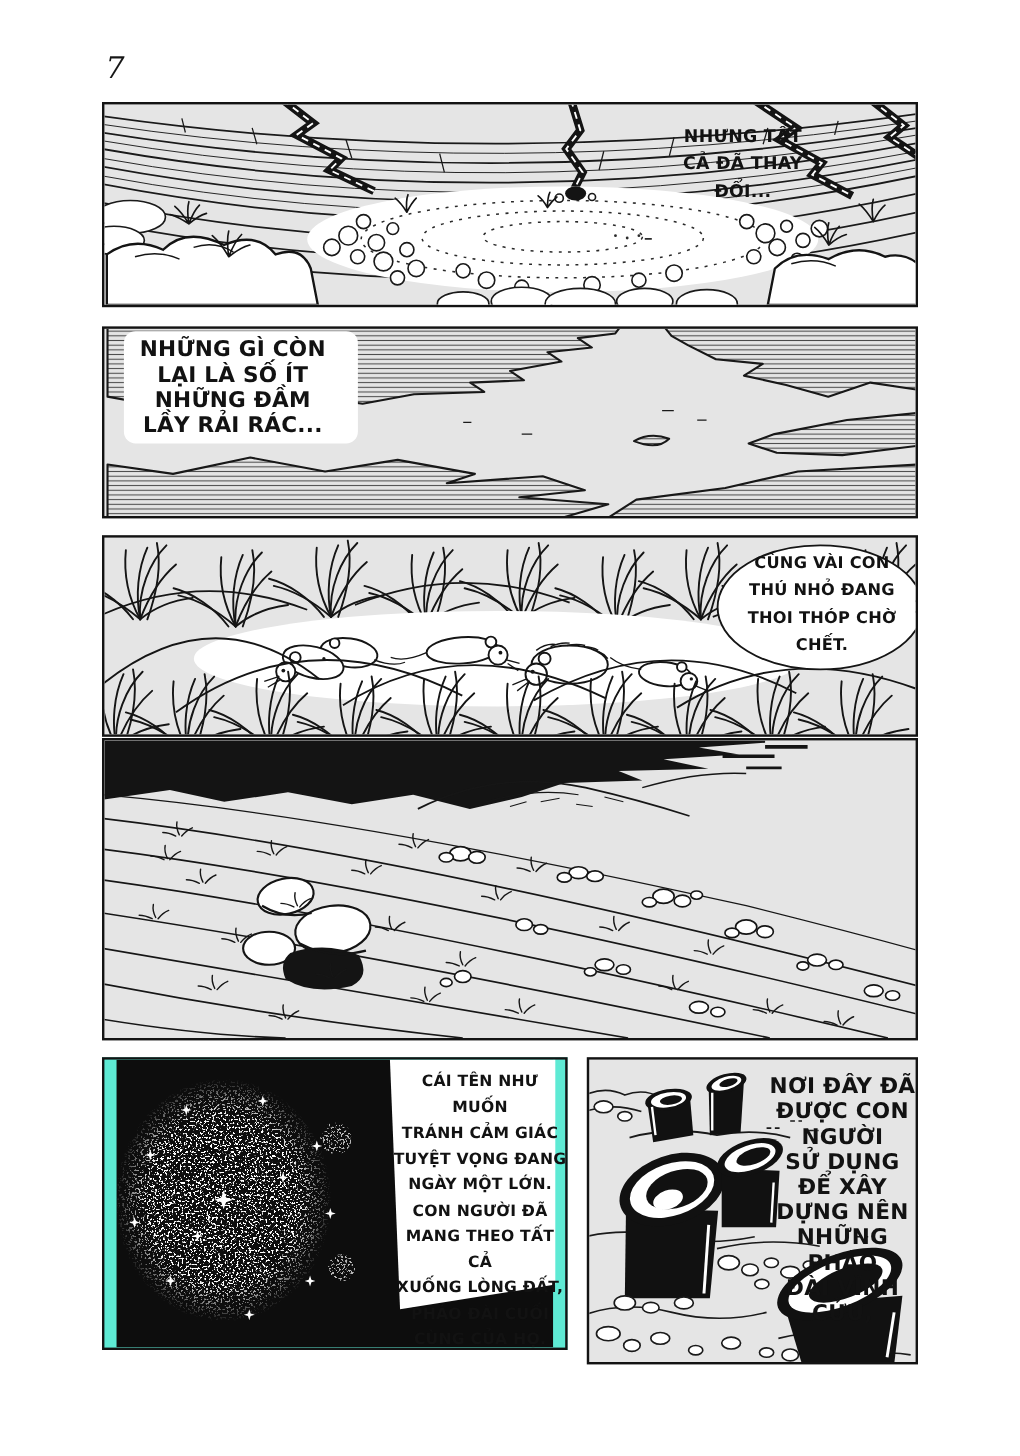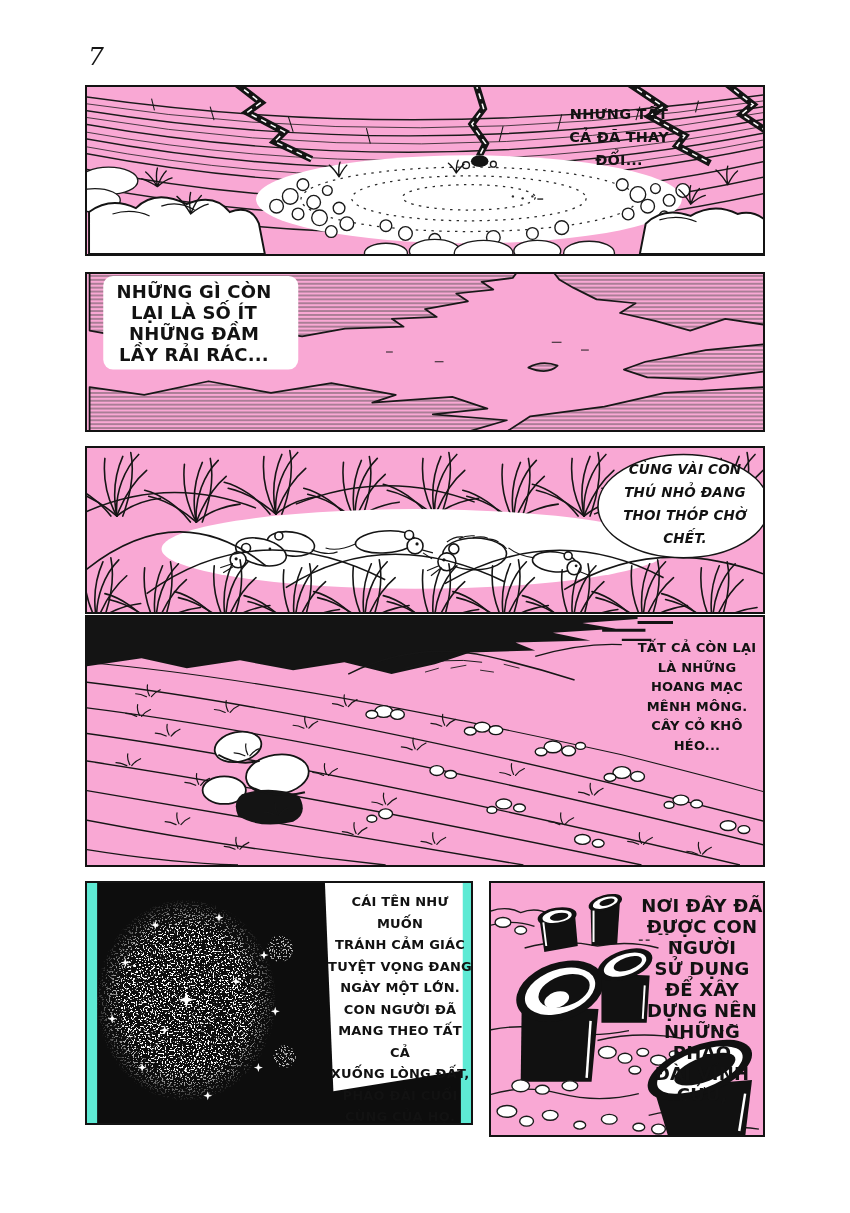--- a/index.html
+++ b/index.html
@@ -9,26 +9,26 @@
     font-family:"DejaVu Sans","Liberation Sans",sans-serif;
     overflow:hidden;
   }
   .page-number{
     position:absolute;left:88px;top:42px;
     font-family:"DejaVu Serif","Liberation Serif",serif;
     font-style:italic;font-size:25px;color:#161616;
   }
   .panel{
     position:absolute;box-sizing:border-box;
-    border:2px solid #131313;background:#f9a8d4;overflow:hidden;
+    border:2px solid #131313;background:#e5e5e5;overflow:hidden;
   }
   .panel svg{position:absolute;left:0;top:0;width:100%;height:100%;display:block;}
   #p1{left:85px;top:85px;width:680px;height:171px;}
   #p2{left:85px;top:272px;width:680px;height:160px;}
-  #p3{left:85px;top:446px;width:680px;height:168px;font-style:italic;}
+  #p3{left:85px;top:446px;width:680px;height:168px;}
   #p4{left:85px;top:615px;width:680px;height:252px;}
   #p5{left:85px;top:881px;width:388px;height:244px;background:#5eead4;}
   #p6{left:489px;top:881px;width:276px;height:256px;}
   .caption{
     position:absolute;z-index:5;
     color:#121212;font-weight:bold;text-align:center;
     white-space:pre-line;letter-spacing:.2px;
     font-family:"DejaVu Sans","Liberation Sans",sans-serif;
   }
   .cap1{left:442px;top:16px;width:180px;font-size:14.5px;line-height:23px;}
@@ -331,26 +331,20 @@
         <use href="#mg" x="370" y="80"></use>
       <use href="#mg" x="450" y="100"></use>
         <use href="#mg" x="560" y="160"></use>
         <use href="#mg" x="300" y="30"></use>
       <use href="#mg" x="-10" y="20"></use>
         <use href="#mg" x="200" y="10"></use>
         <use href="#mg" x="240" y="110"></use>
       <use href="#mg" x="90" y="155"></use>
     </g>
   </svg>
-  <div class="caption cap4">TẤT CẢ CÒN LẠI
-LÀ NHỮNG
-HOANG MẠC
-MÊNH MÔNG.
-CÂY CỎ KHÔ
-HÉO...</div>
 </section>
 
 <section class="panel" id="p5">
   <svg viewBox="0 0 388 256">
     <defs>
       <filter id="spk" x="-10%" y="-10%" width="120%" height="120%">
         <feTurbulence type="fractalNoise" baseFrequency="0.55" numOctaves="2" seed="4" result="n"></feTurbulence>
         <feColorMatrix in="n" type="matrix" values="0 0 0 0 1  0 0 0 0 1  0 0 0 0 1  9 9 9 0 -14.5"></feColorMatrix>
       </filter>
       <radialGradient id="fadeG">

